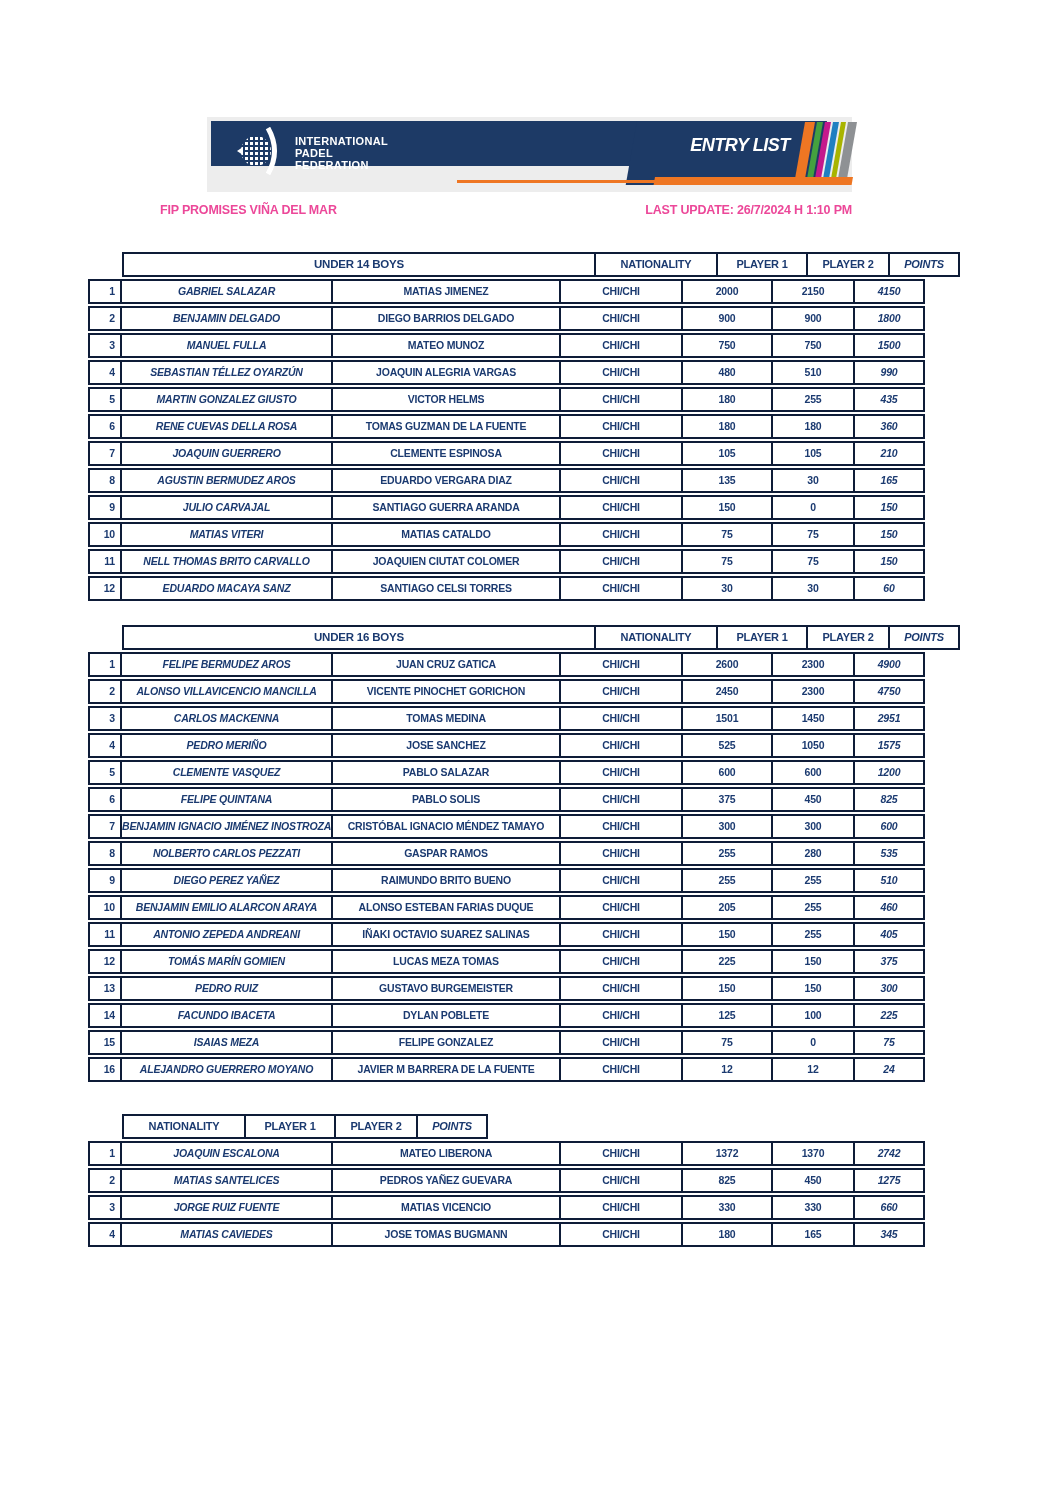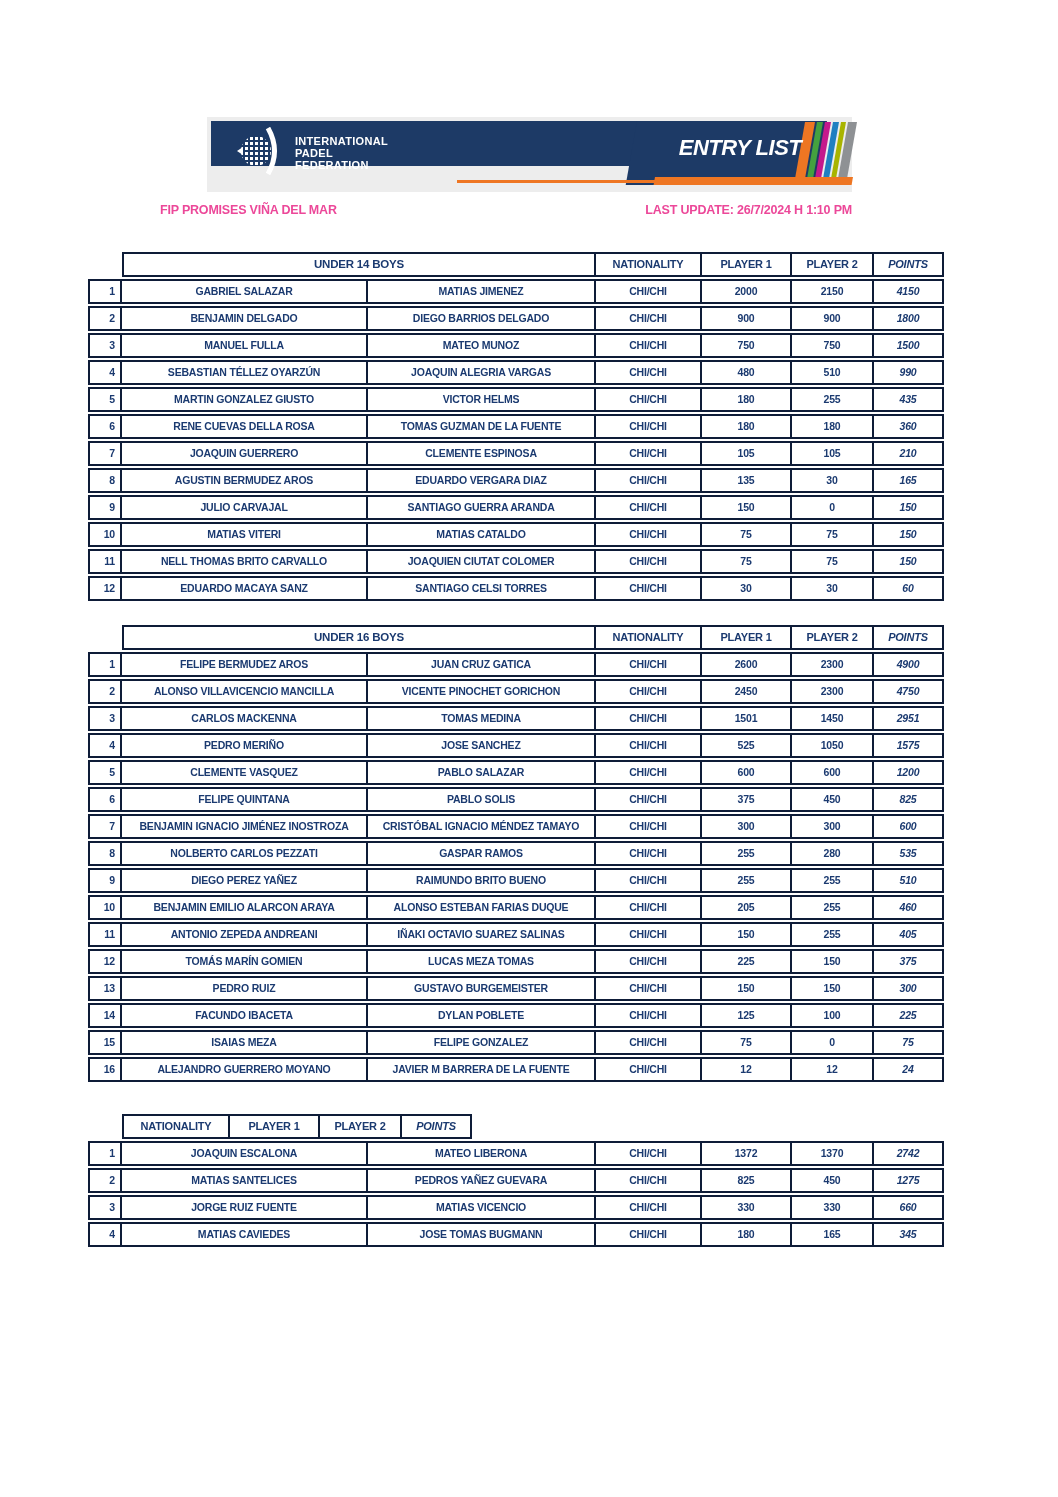--- a/index.html
+++ b/index.html
@@ -7,21 +7,21 @@
     width:1058px;height:1497px;position:relative;background:#ffffff;
     font-family:"Liberation Sans", sans-serif;
     -webkit-font-smoothing:antialiased;
   }
   
   .banner-wrap{position:absolute;left:207px;top:117px;width:645px;height:75px;background:#ededed;}
   .banner-navy{position:absolute;left:4px;top:4px;width:470px;height:45px;background:#1d3a66;}
   .banner-badge{position:absolute;left:430px;top:4px;width:190px;height:64px;background:#1d3a66;transform:skewX(-10deg);transform-origin:top left;}
   .badge-label{
     position:absolute;left:448px;top:18px;width:170px;text-align:center;
-    color:#ffffff;font-weight:bold;font-style:italic;font-size:22px;letter-spacing:-0.5px;white-space:nowrap;
+    color:#ffffff;font-weight:bold;font-style:italic;font-size:18px;letter-spacing:-0.5px;white-space:nowrap;
   }
   .stripes{position:absolute;left:598px;top:5px;height:63px;display:flex;transform:skewX(-10deg);transform-origin:top left;}
   .stripes div{height:100%;margin-right:2px;}
   .orange-thin{position:absolute;left:250px;top:63px;width:200px;height:3px;background:#ee7623;}
   .orange-thick{position:absolute;left:448px;top:60px;width:198px;height:8px;background:#ee7623;transform:skewX(-10deg);transform-origin:top left;}
   .logo{position:absolute;left:24px;top:6px;display:flex;align-items:center;}
   .logo-text{margin-left:8px;color:#ffffff;font-weight:bold;font-size:11px;line-height:12px;letter-spacing:0.3px;}
   
   .subheader{position:absolute;left:160px;top:203px;width:692px;display:flex;justify-content:space-between;
     color:#ec4899;font-weight:bold;font-size:12.5px;letter-spacing:-0.2px;white-space:nowrap;}
@@ -31,23 +31,23 @@
   .etable.last-gap{margin-bottom:32px;}
   .trow{display:flex;margin-bottom:2px;}
   .cell{
     box-sizing:border-box;background:#ffffff;border:2px solid #0e1c38;
     height:25px;line-height:21px;font-size:10.5px;font-weight:bold;color:#1b3a70;
     text-align:center;letter-spacing:-0.2px;overflow:hidden;white-space:nowrap;
   }
   .cell + .cell{margin-left:-2px;}
   .ghost{box-sizing:border-box;height:25px;border:2px solid transparent;background:transparent;}
   .c-num{width:34px;text-align:right;padding-right:5px;}
-  .c-n1{width:248px;}
+  .c-n1{width:213px;font-style:italic;}
   .c-n2{width:230px;}
-  .c-nat{width:108px;}
+  .c-nat{width:124px;}
   .c-p1{width:92px;}
   .c-p2{width:84px;}
   .c-pts{width:72px;font-style:italic;}
   .c-title{width:474px;font-size:11.5px;}
   .c-head{font-size:11px;}
 </style>
 </head>
 <body>
 
 <div class="banner-wrap">

